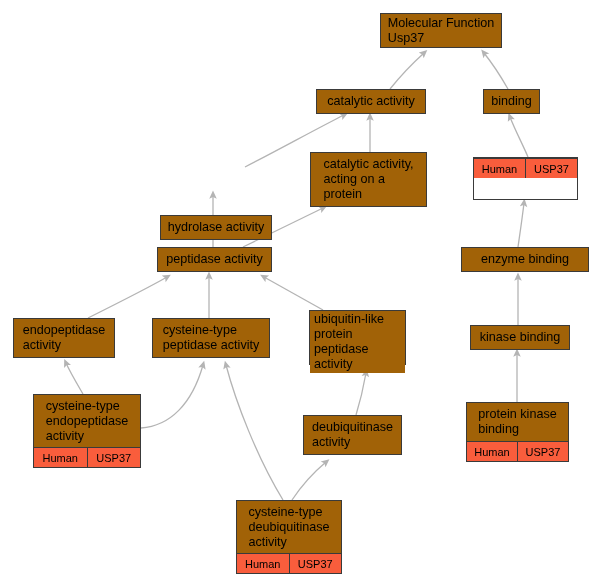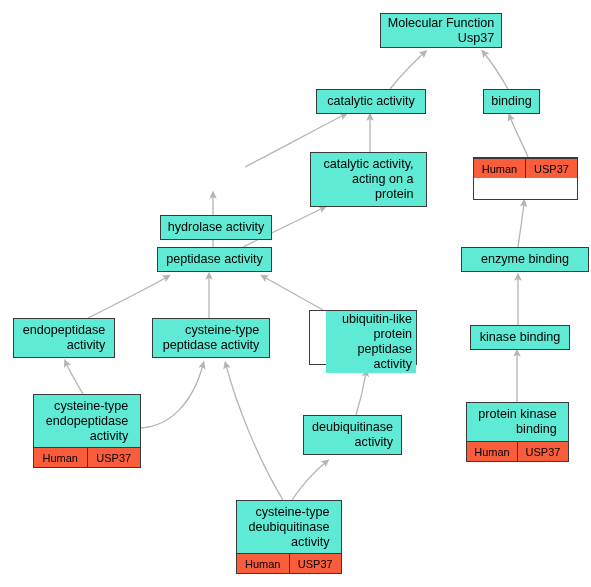--- a/index.html
+++ b/index.html
@@ -29,27 +29,27 @@
     background: #ffffff;
     display: flex;
     flex-direction: column;
     z-index: 2;
   }
   .node-label {
     flex: 1 1 auto;
     display: flex;
     align-items: center;
     justify-content: center;
-    text-align: right;
+    text-align: left;
     font-size: 12.6px;
     color: #000000;
     line-height: 15px;
     padding: 1px 4px;
     white-space: pre-line;
-    background: #5eead4;
+    background: #a16207;
   }
   .node-anno {
     display: flex;
     border-top: 1.6px solid #3a3a3a;
     height: 19px;
     flex: 0 0 19px;
   }
   .anno-cell {
     flex: 1 1 50%;
     display: flex;
@@ -126,21 +126,21 @@
         <div class="node-label">enzyme binding</div>
       </div>
       <div class="node" style="left: 13px; top: 318px; width: 102px; height: 40px;">
         <div class="node-label">endopeptidase
 activity</div>
       </div>
       <div class="node" style="left: 152px; top: 318px; width: 118px; height: 40px;">
         <div class="node-label">cysteine-type
 peptidase activity</div>
       </div>
-      <div class="node" style="left: 309px; top: 310px; width: 108px; height: 55px; padding-left: 16px;">
+      <div class="node" style="left: 309px; top: 310px; width: 97px; height: 55px;">
         <div class="node-label">ubiquitin-like
 protein peptidase
 activity</div>
       </div>
       <div class="node" style="left: 470px; top: 325px; width: 100px; height: 25px;">
         <div class="node-label">kinase binding</div>
       </div>
       <div class="node" style="left: 33px; top: 394px; width: 108px; height: 74px;">
         <div class="node-label">cysteine-type
 endopeptidase

